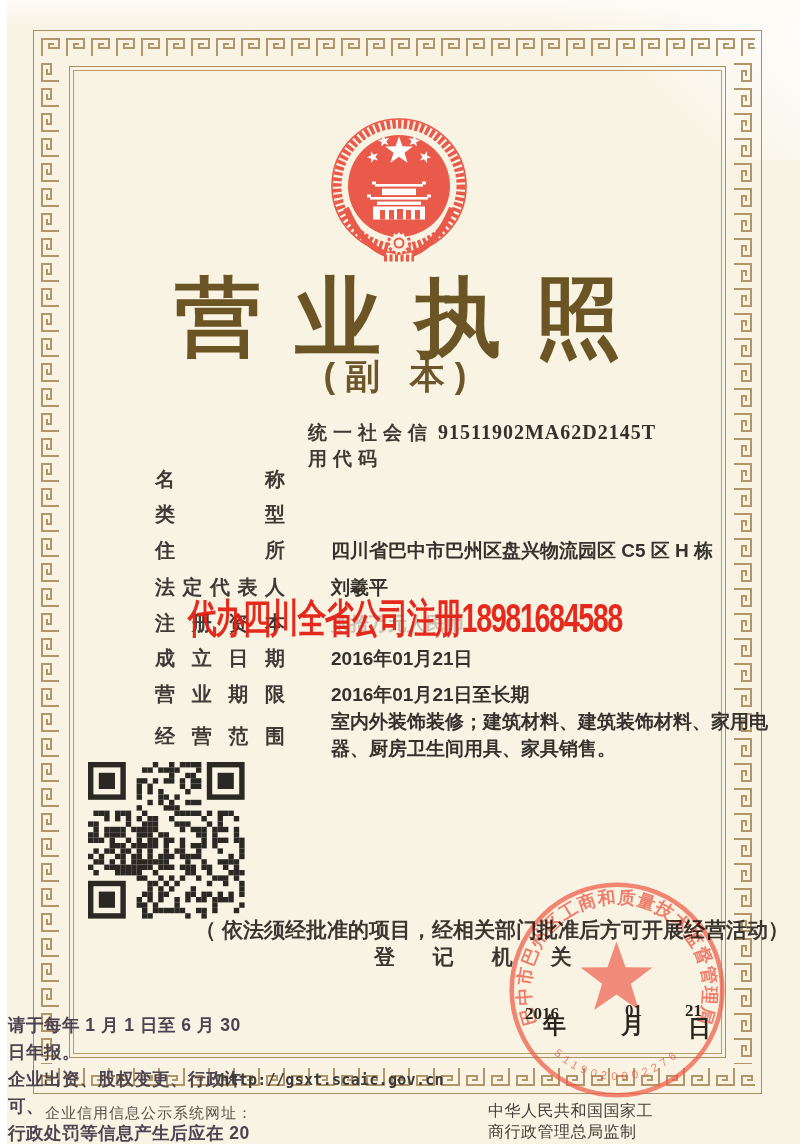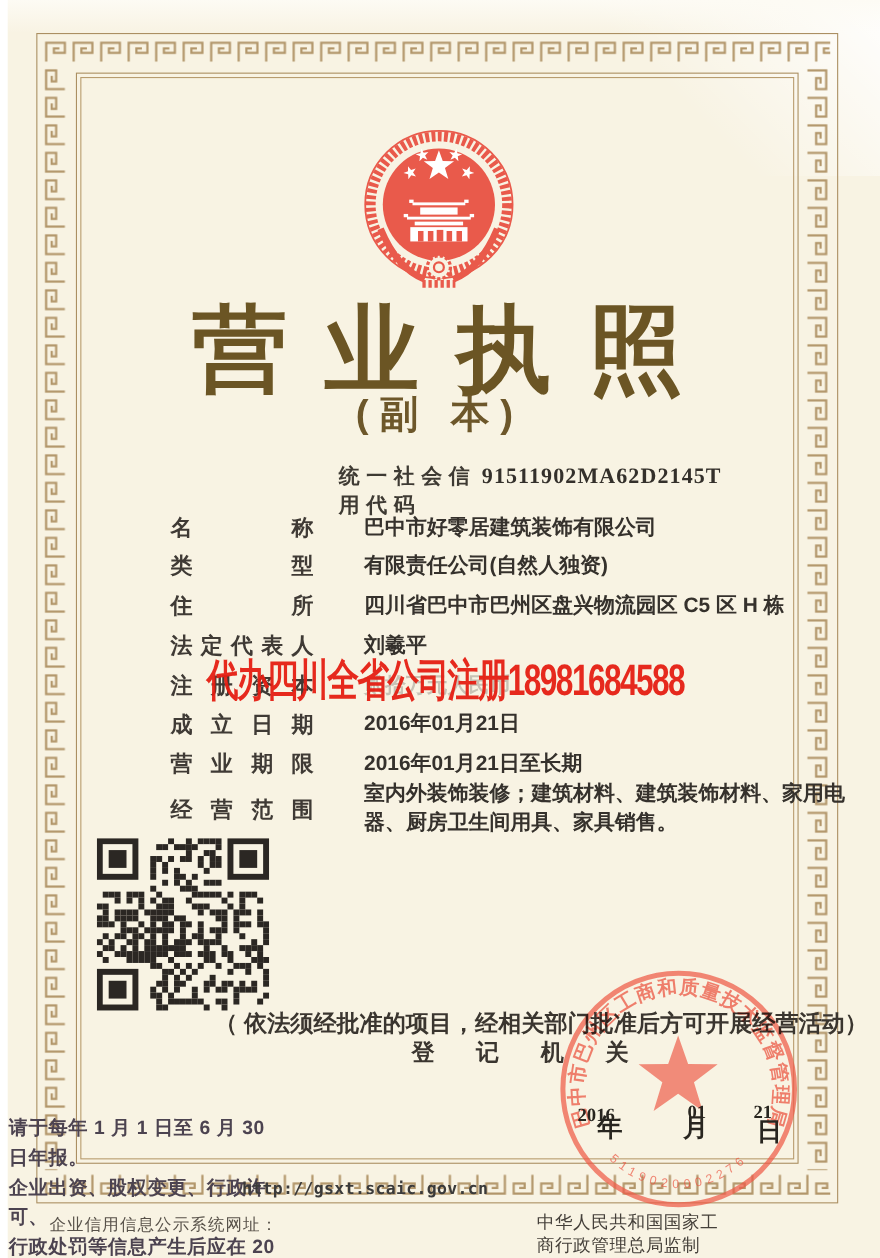--- a/index.html
+++ b/index.html
@@ -141,25 +141,23 @@
     <div class="abs title">营业执照</div>
     <div class="abs subtitle">(副 本)</div>
 
     <div class="abs credit-line">
       <span class="credit-label">统一社会信用代码</span>
       <span class="credit-code">91511902MA62D2145T</span>
     </div>
 
     <div class="field-row" style="top:466px">
       <div class="field-label">名称</div>
-      <div class="field-value">巴中市好零居建筑装饰有限公司</div>
     </div>
     <div class="field-row" style="top:501px">
       <div class="field-label">类型</div>
-      <div class="field-value">有限责任公司(自然人独资)</div>
     </div>
     <div class="field-row" style="top:537px">
       <div class="field-label">住所</div>
       <div class="field-value">四川省巴中市巴州区盘兴物流园区 C5 区 H 栋</div>
     </div>
     <div class="field-row" style="top:574px">
       <div class="field-label">法定代表人</div>
       <div class="field-value">刘羲平</div>
     </div>
     <div class="field-row" style="top:610px">

